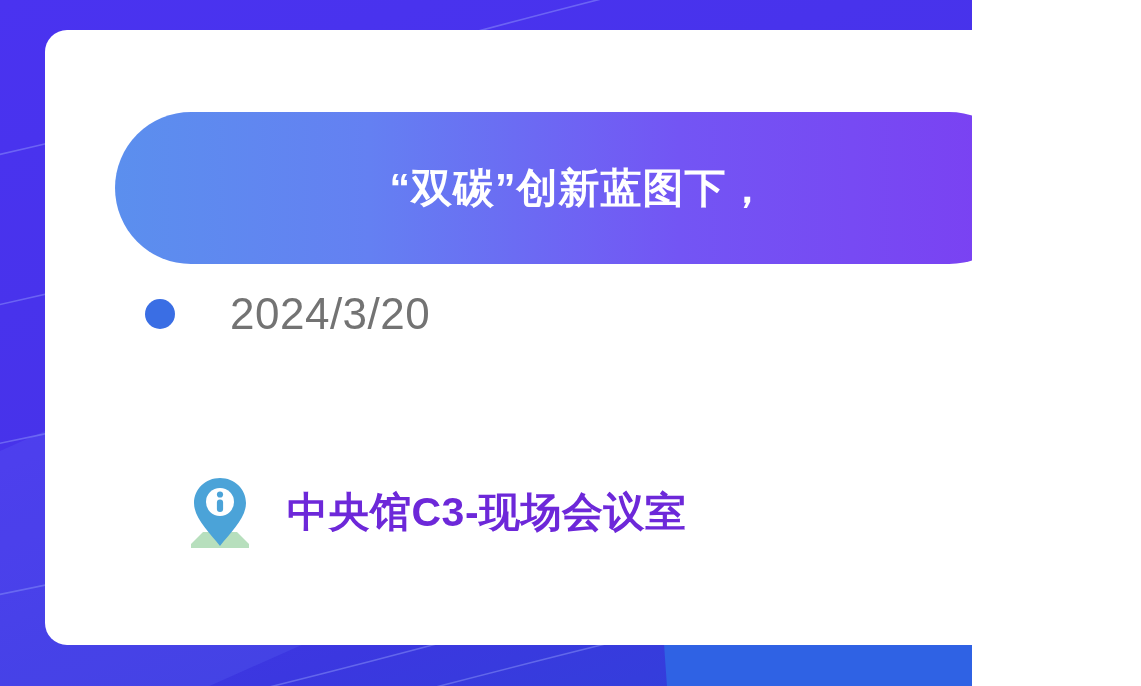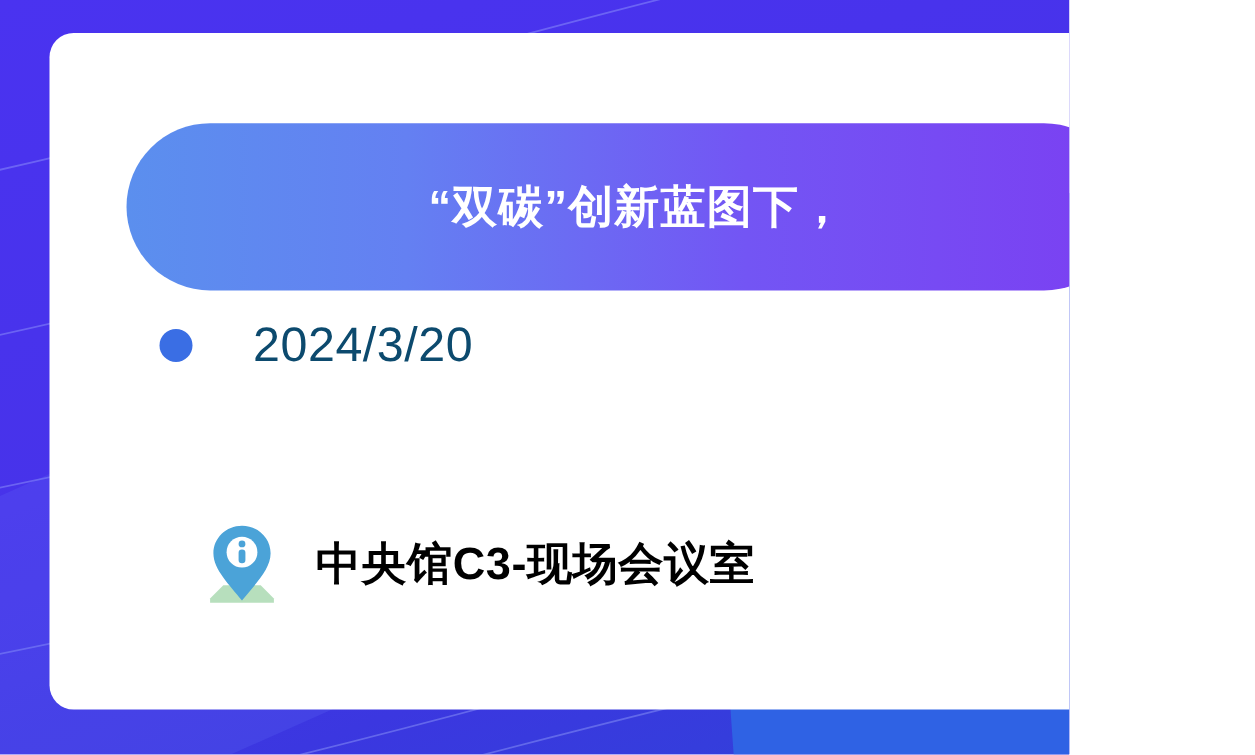--- a/index.html
+++ b/index.html
@@ -102,21 +102,21 @@
   }
   .date-bullet {
     width: 30px;
     height: 30px;
     border-radius: 50%;
     background: #3a6ee4;
     flex: none;
   }
   .date-text {
     margin-left: 55px;
-    color: #0c4a6e;
+    color: #737373;
     font-size: 44px;
     font-weight: normal;
     letter-spacing: 0.5px;
     line-height: 1;
   }
 
   
   .forum-title {
     position: absolute;
     left: 0;
@@ -139,21 +139,21 @@
     align-items: center;
   }
   .pin-icon {
     width: 70px;
     height: 84px;
     flex: none;
     display: block;
   }
   .loc-text {
     margin-left: 32px;
-    color: #000000;
+    color: #6d28d9;
     font-size: 41px;
     font-weight: bold;
     letter-spacing: 0.5px;
     white-space: nowrap;
     line-height: 1;
   }
 </style>
 </head>
 <body>
 

